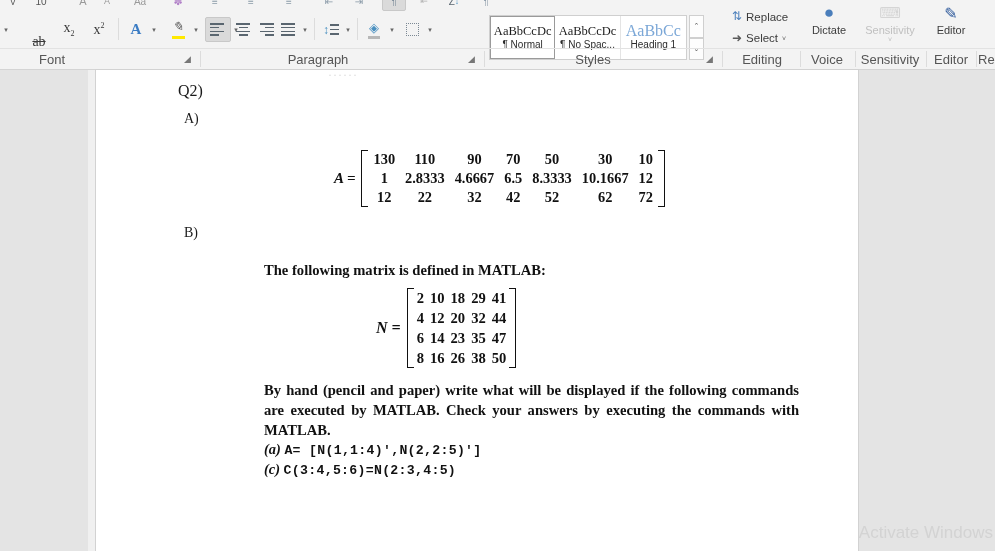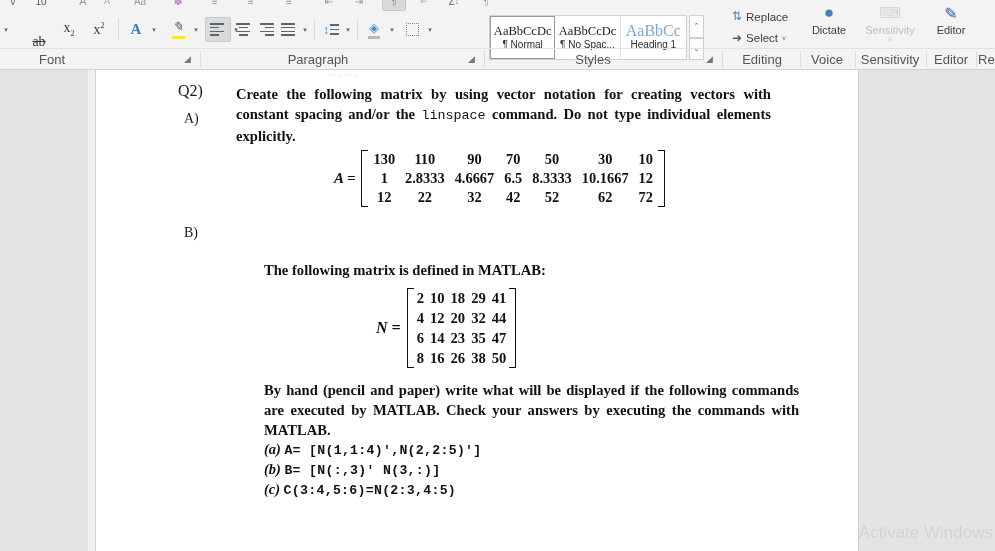--- a/index.html
+++ b/index.html
@@ -441,23 +441,20 @@
     <div class="page">
 
       <div class="topsmudge">······</div>
 
       <div class="qlabel" style="left:82px; top:12px;">Q2)</div>
 
       <div class="qlabel" style="left:88px; top:41px; font-size:14px;">A)</div>
 
       <div class="qlabel" style="left:88px; top:155px; font-size:14px;">B)</div>
 
-      <div class="para" style="left:140px; top:14px; width:535px;">
-        <span>Create the following matrix by using vector notation for creating vectors with constant spacing and/or the </span><span class="mono">linspace</span><span> command. Do not type individual elements explicitly.</span>
-      </div>
 
       <div class="matwrap" style="left:238px; top:80px;">
         <span class="mateq">A =</span>
         <span class="brk l"></span>
         <table class="mat">
           <tbody>
               <tr>
             <td>130</td>
             <td>110</td>
             <td>90</td>
@@ -530,24 +527,20 @@
       </div>
 
       <div class="para" style="left:168px; top:310px; width:535px;">By hand (pencil and paper) write what will be displayed if the following commands are executed by MATLAB. Check your answers by executing the commands with MATLAB.</div>
 
       <div class="cmdlist" style="left:168px; top:370px;">
         <div class="cmdline">
           <span class="lbl">(a)</span>
           <span class="code">A= [N(1,1:4)',N(2,2:5)']</span>
         </div>
         <div class="cmdline">
-          <span class="lbl">(b)</span>
-          <span class="code">B= [N(:,3)' N(3,:)]</span>
-        </div>
-        <div class="cmdline">
           <span class="lbl">(c)</span>
           <span class="code">C(3:4,5:6)=N(2:3,4:5)</span>
         </div>
       </div>
     </div>
 
     <div class="watermark">Activate Windows</div>
   </div>
 </div>
 

